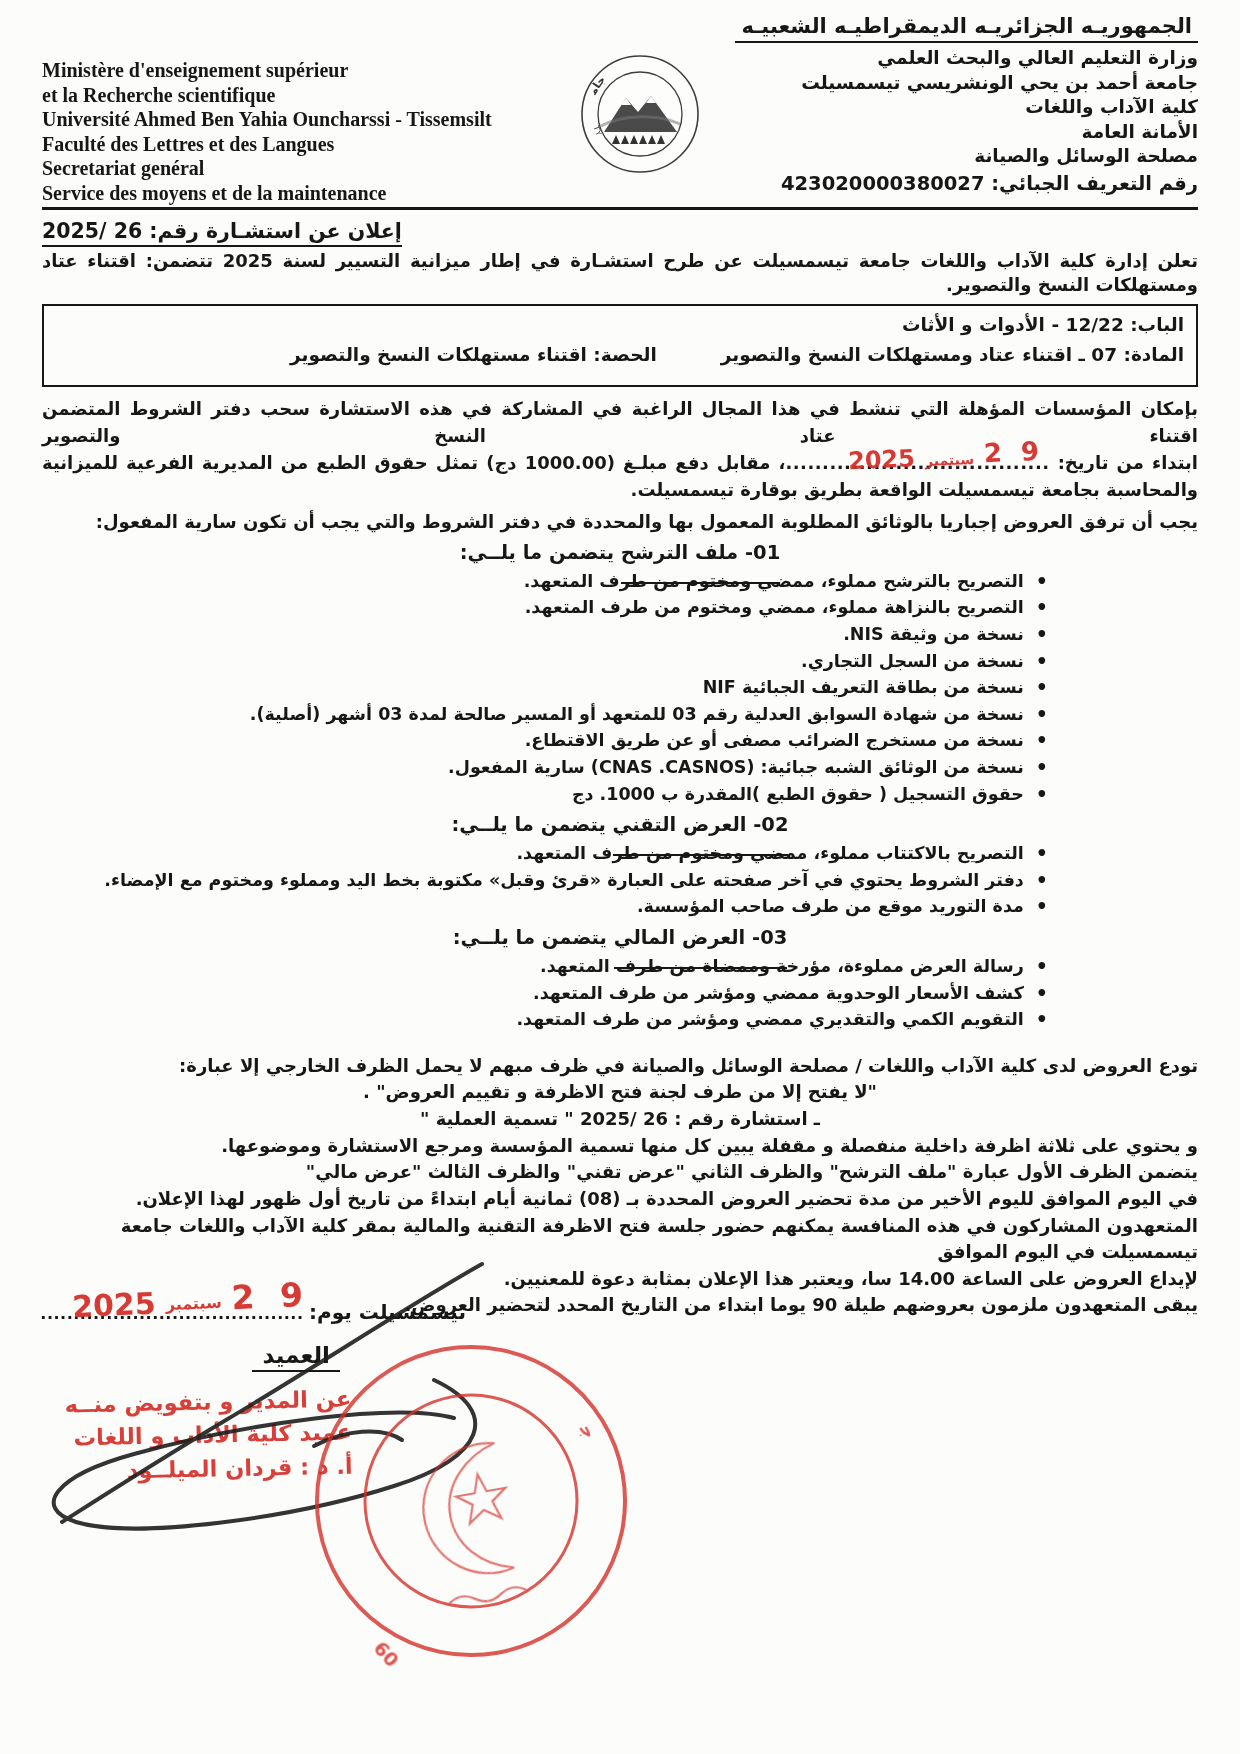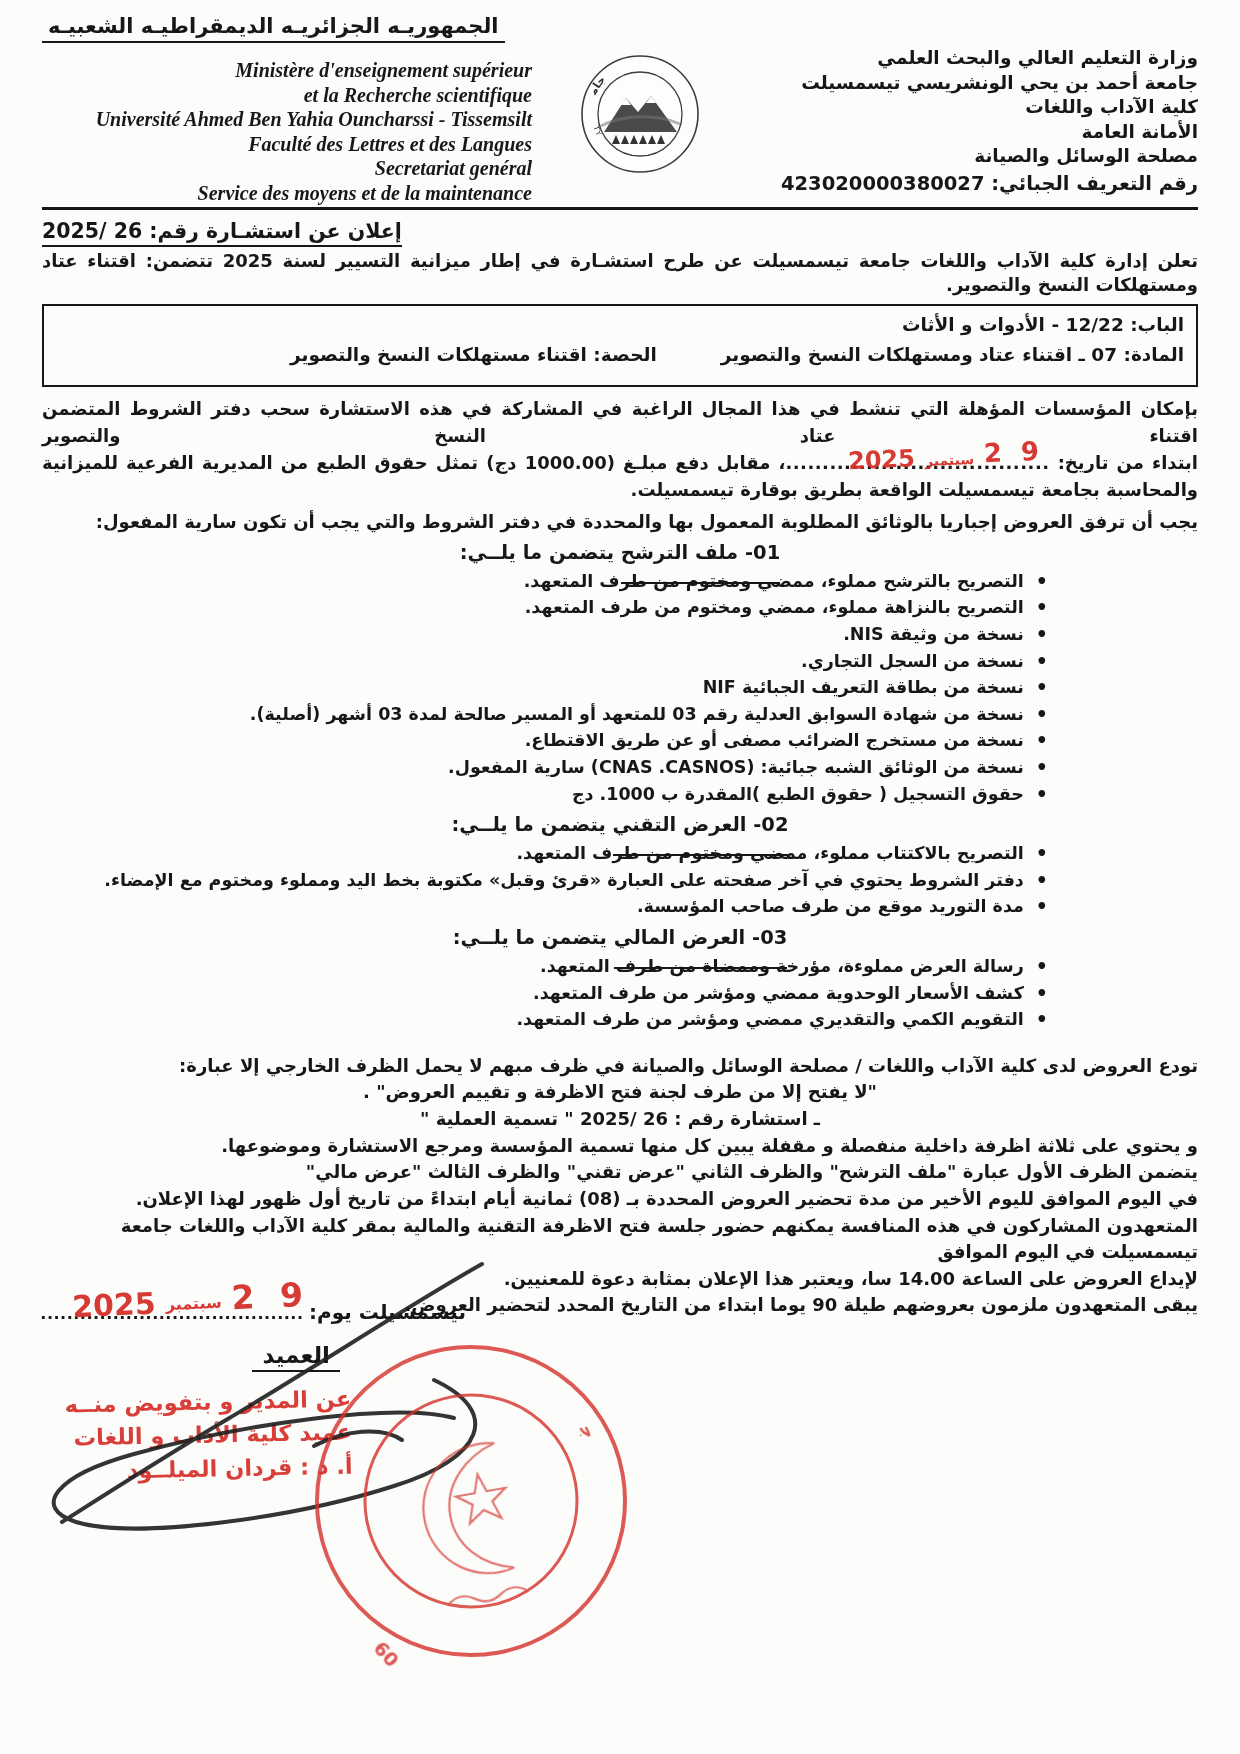--- a/index.html
+++ b/index.html
@@ -12,31 +12,31 @@
     width:1240px;height:1754px;
     background:#fcfcfa;
     color:var(--ink);
     font-family:"DejaVu Sans",sans-serif;
     direction:rtl;
     overflow:hidden;
   }
   .content{padding:14px 42px 0 42px;}
 
   
-  .republic{text-align:left;font-weight:bold;font-size:21px;margin-bottom:8px;}
+  .republic{text-align:right;font-weight:bold;font-size:21px;margin-bottom:8px;}
   .republic .u{border-bottom:2.5px solid var(--ink);padding:0 6px 3px;}
 
   
   .header{display:flex;align-items:flex-start;border-bottom:3px solid var(--ink);padding-bottom:1px;}
   .h-ar{flex:0 0 450px;font-weight:bold;font-size:18.5px;line-height:1.33;text-align:right;}
   .h-ar div{white-space:nowrap;}
   .h-ar .tax{font-size:19.5px;margin-top:2px;}
   .h-logo{flex:1;display:flex;justify-content:center;padding-top:6px;}
-  .h-fr{flex:0 0 490px;direction:ltr;text-align:right;
-        font-family:"Liberation Serif",serif;font-weight:bold;font-style:italic;
+  .h-fr{flex:0 0 490px;direction:ltr;text-align:left;
+        font-family:"Liberation Serif",serif;font-weight:bold;
         font-size:20px;line-height:1.23;padding-top:12px;}
   .h-fr div{white-space:nowrap;}
 
   
   .doc-title{text-align:left;margin:9px 0 6px;font-size:20.5px;font-weight:bold;}
   .doc-title .u{border-bottom:2.2px solid var(--ink);padding-bottom:2px;}
   .intro{font-size:18px;font-weight:bold;line-height:1.38;text-align:justify;margin:0;}
 
   
   .box{border:2px solid var(--ink);margin-top:6px;padding:6px 12px 16px;

